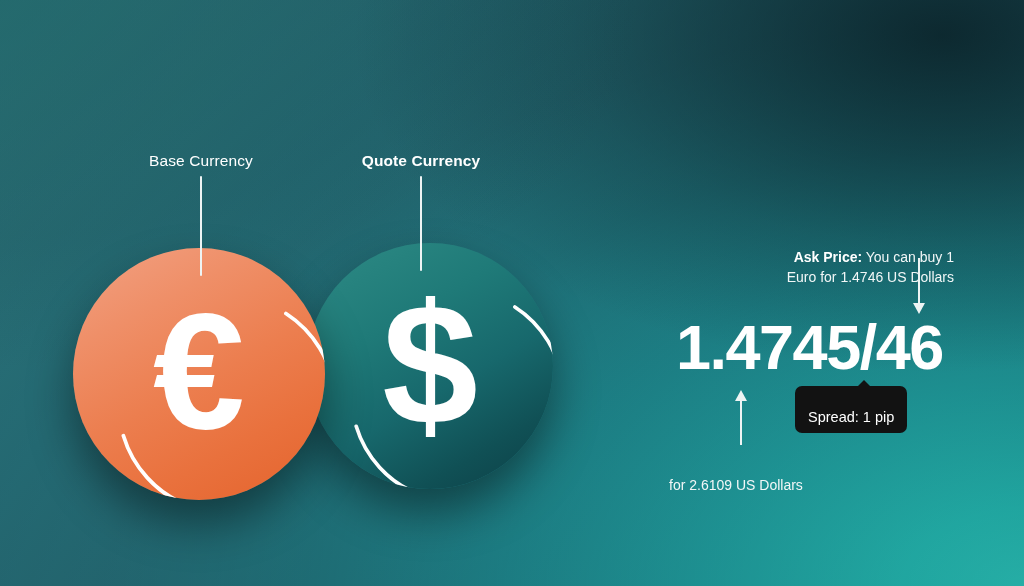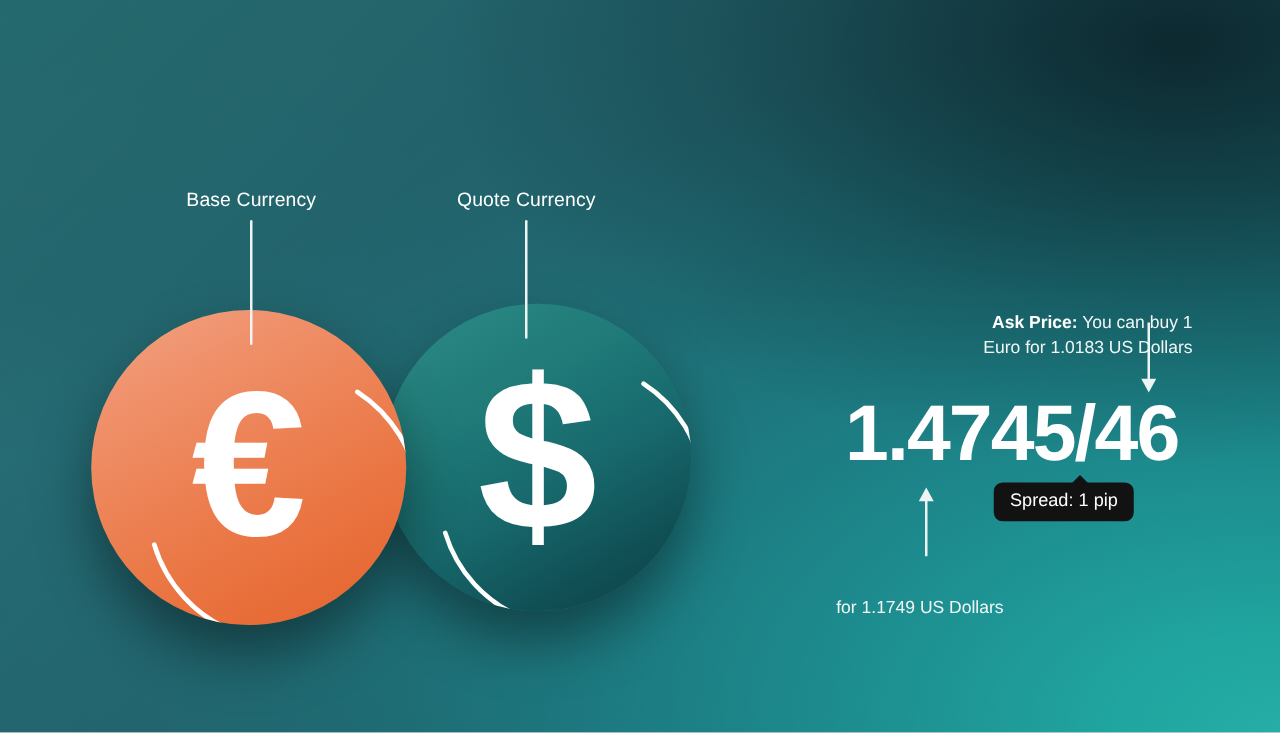--- a/index.html
+++ b/index.html
@@ -96,21 +96,21 @@
     white-space:nowrap;
     line-height:1;
   }
 
   #spread-badge {
     position:absolute;
     left:795px; top:386px;
     background:#121212;
     color:#ffffff;
     font-size:14.5px;
-    padding:7px 13px 8px 13px;
+    padding:23px 13px 8px 13px;
     border-radius:7px;
     white-space:nowrap;
   }
   #spread-badge::before {
     content:"";
     position:absolute;
     top:-6px; left:62px;
     border-left:7px solid transparent;
     border-right:7px solid transparent;
     border-bottom:7px solid #121212;
@@ -170,38 +170,38 @@
       </svg>
       <span class="glyph glyph-euro">€</span>
     </div>
   </div>
 
   <div class="layer">
 
     <div class="callout-label" style="left:201px; top:152px;">Base Currency</div>
     <div class="connector" style="left:201px; top:176px; height:100px;"></div>
 
-    <div class="callout-label" style="left:421px; top:152px;">Quote Currency</div>
+    <div class="callout-label" style="left:421px; top:152px;font-weight:bold;">Quote Currency</div>
     <div class="connector" style="left:421px; top:176px; height:95px;"></div>
   </div>
 
   <div class="layer">
 
     <div class="anno right" style="right:70px; top:210px;">
       <span><b>Ask Price:</b><span> You can buy 1</span></span><br>
-      <span>Euro for 1.0183 US Dollars</span>
+      <span>Euro for 1.4746 US Dollars</span>
     </div>
     <div class="arrow-shaft" style="left:919px; top:258px; height:46px;"></div>
     <div class="arrow-head down" style="left:919px; top:303px;"></div>
 
     <div id="price">1.4745/46</div>
 
     <div id="spread-badge">Spread: 1 pip</div>
 
     <div class="arrow-head up" style="left:741px; top:390px;"></div>
     <div class="arrow-shaft" style="left:741px; top:400px; height:45px;"></div>
     <div class="anno" style="left:669px; top:455px;">
       <br>
-      <span>for 1.1749 US Dollars</span>
+      <span>for 2.6109 US Dollars</span>
     </div>
   </div>
 
 </div>
 
 </body></html>

